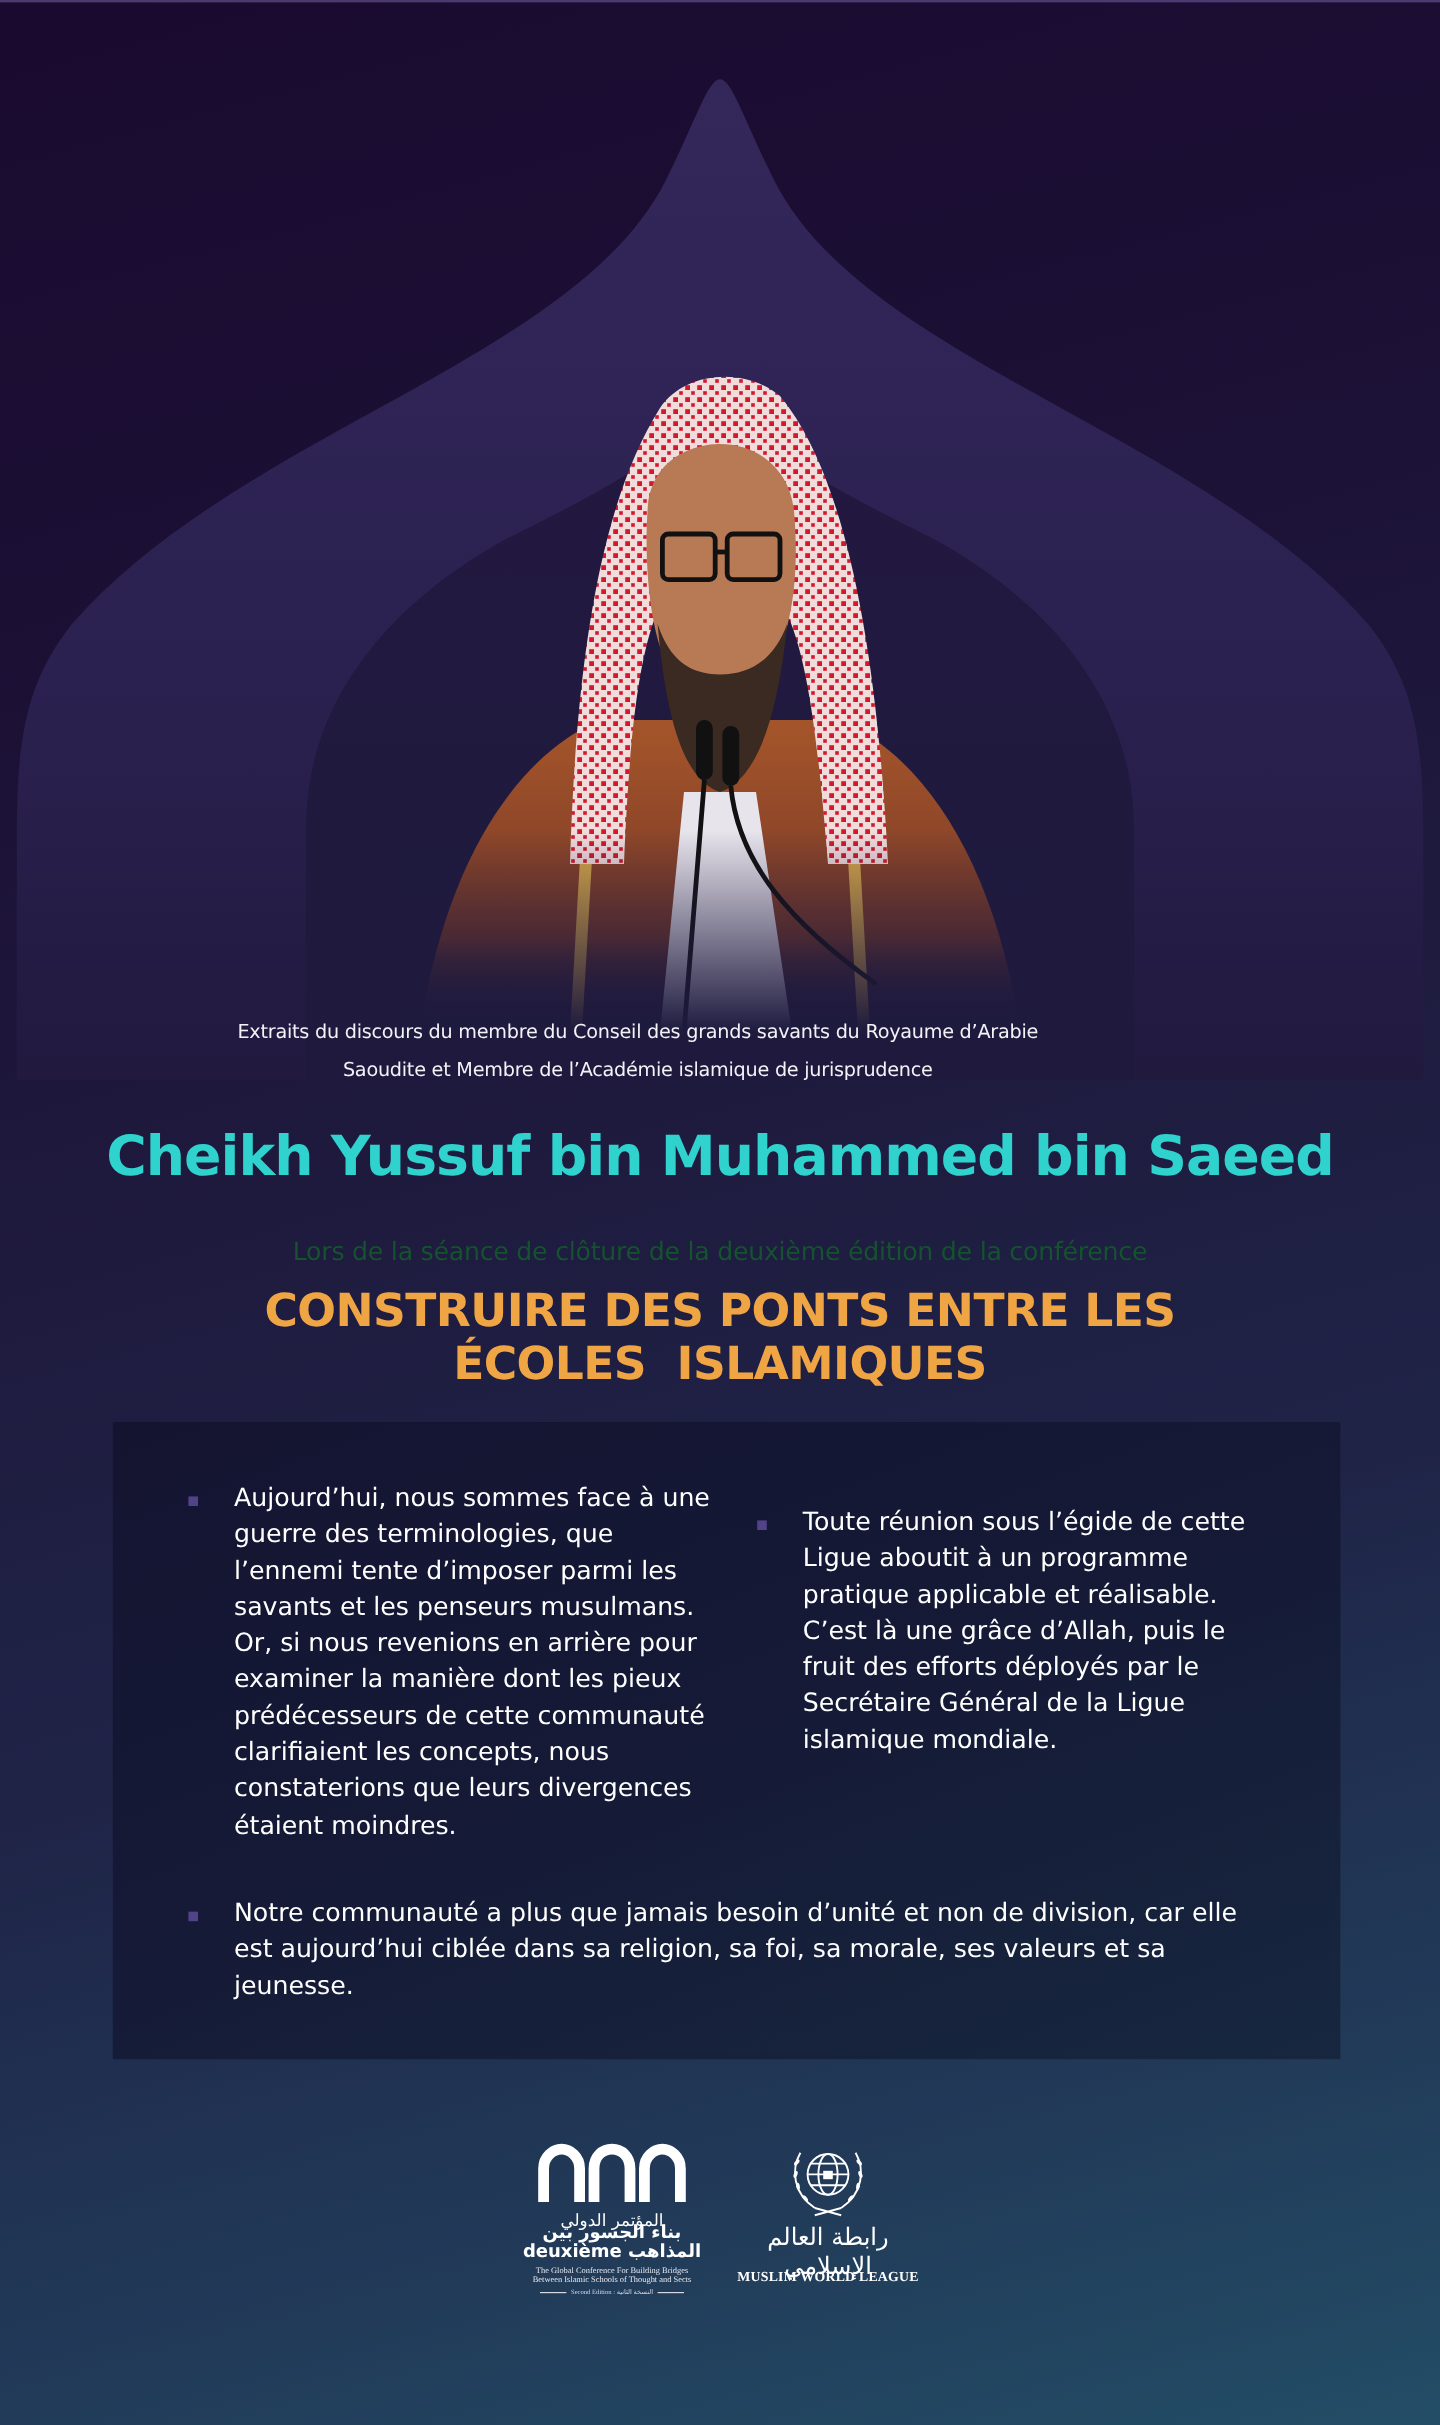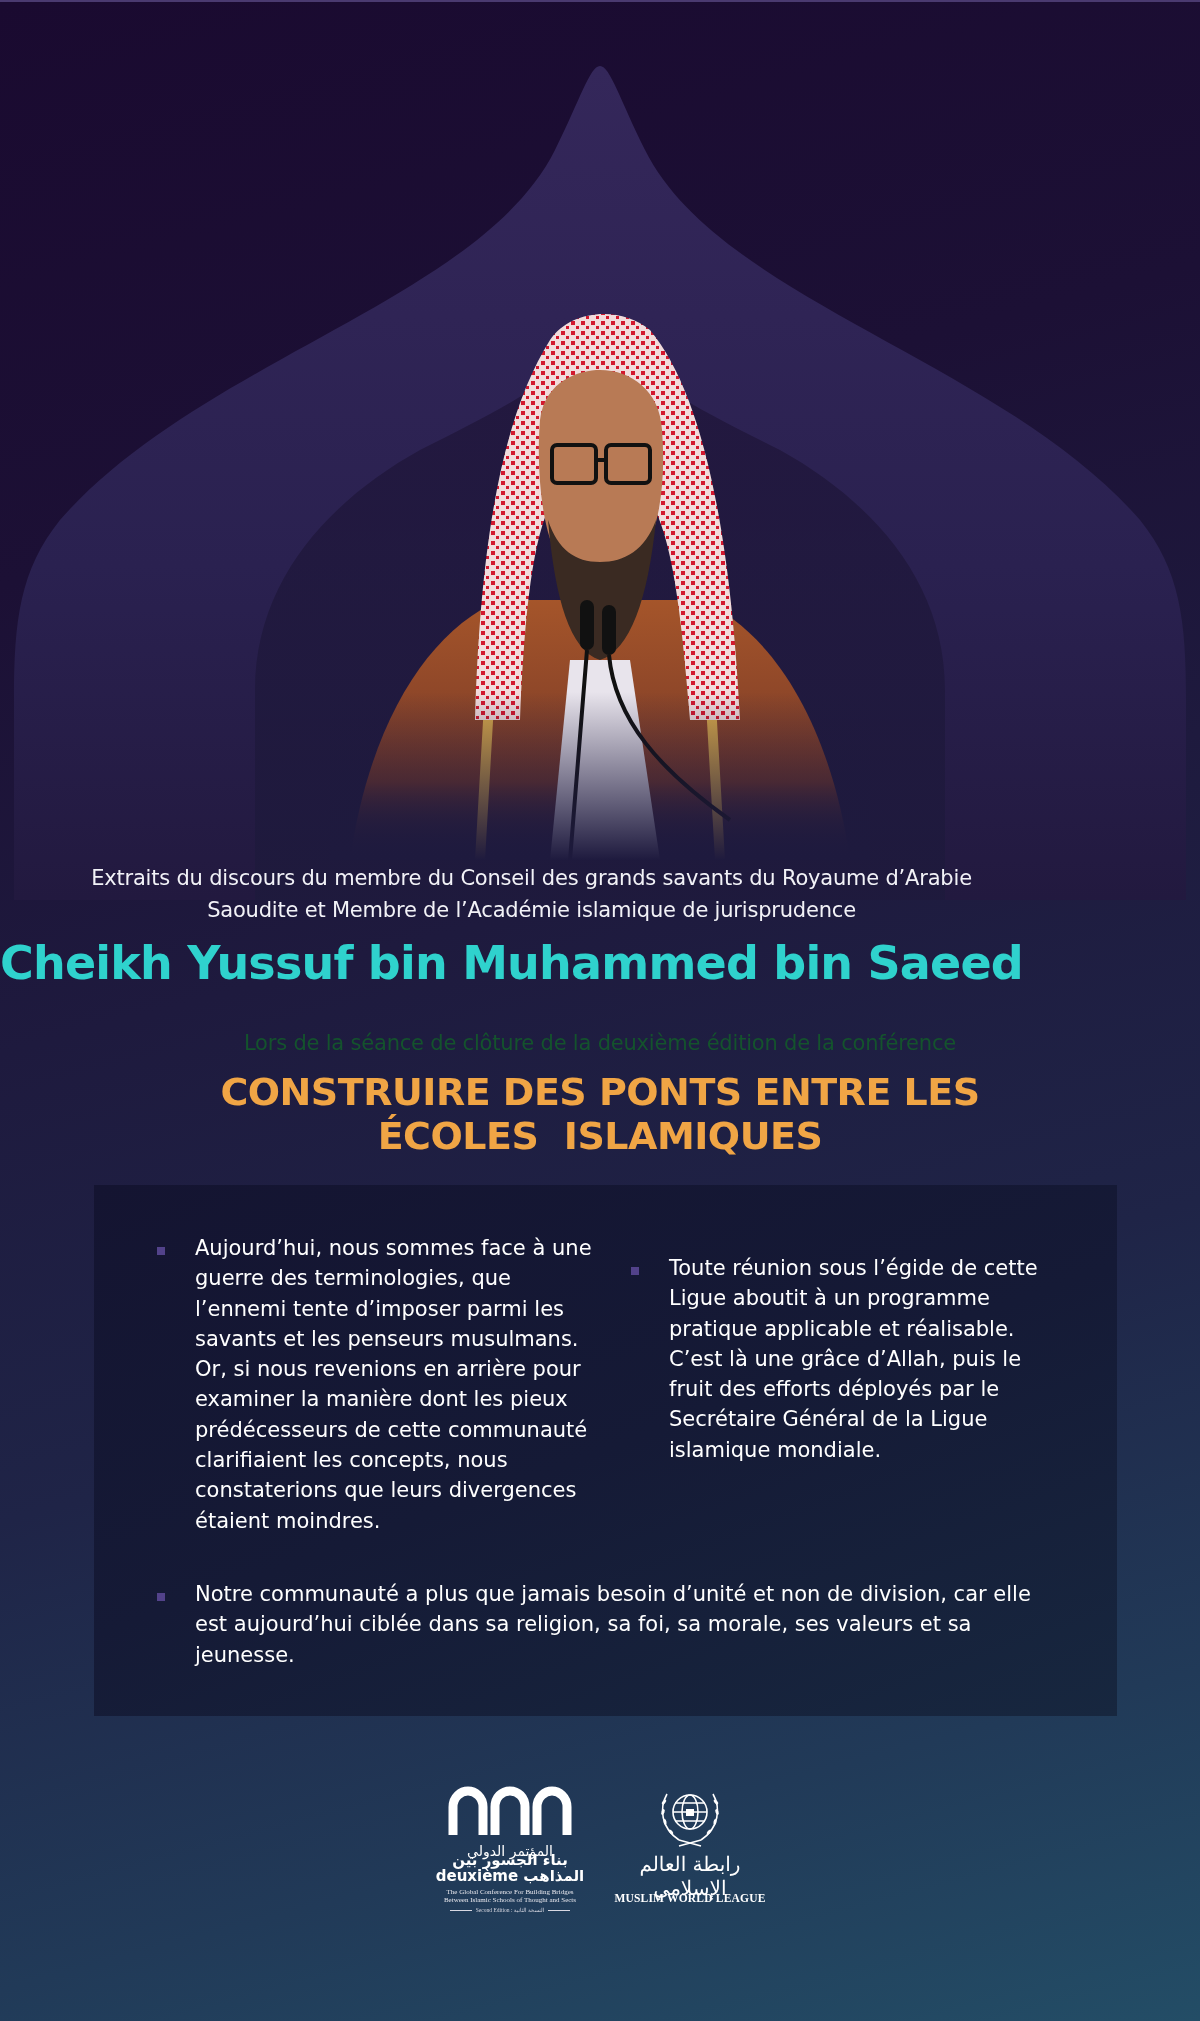--- a/index.html
+++ b/index.html
@@ -9,27 +9,27 @@
     overflow: hidden;
     font-family: "DejaVu Sans", "Liberation Sans", sans-serif;
     background: linear-gradient(165deg, #1a0a30 0%, #1c1035 25%, #1e1a3e 45%, #1f2447 65%, #213a58 85%, #234d66 100%);
     color: #ffffff;
   }
   .topline { position:absolute; left:0; top:0; width:1200px; height:2px; background:#4a3a70; }
   .bg-svg { position:absolute; left:0; top:0; width:1200px; height:900px; }
   .portrait { position:absolute; left:330px; top:300px; width:540px; height:560px; }
 
   .intro {
-    position:absolute; left:0; top:862px; width:1063px;
-    text-align:center; font-size:21px; line-height:32px; color:#f2f2f7;
+    position:absolute; left:0; top:844px; width:1063px;
+    text-align:center; font-size:16px; line-height:32px; color:#f2f2f7;
     letter-spacing:-0.2px;
   }
   .name {
     position:absolute; left:0; top:935px; width:1200px;
-    font-size:46px; font-weight:bold; color:#2fd2cd;
+    text-align:center; font-size:46px; font-weight:bold; color:#2fd2cd;
     letter-spacing:-0.8px; line-height:56px;
   }
   .context {
     position:absolute; left:0; top:1028px; width:1200px;
     text-align:center; font-size:21px; color:#14532d; line-height:30px;
     letter-spacing:-0.2px;
   }
   .conf-title {
     position:absolute; left:0; top:1070px; width:1200px;
     text-align:center; font-size:38px; font-weight:bold; color:#f0a545;

